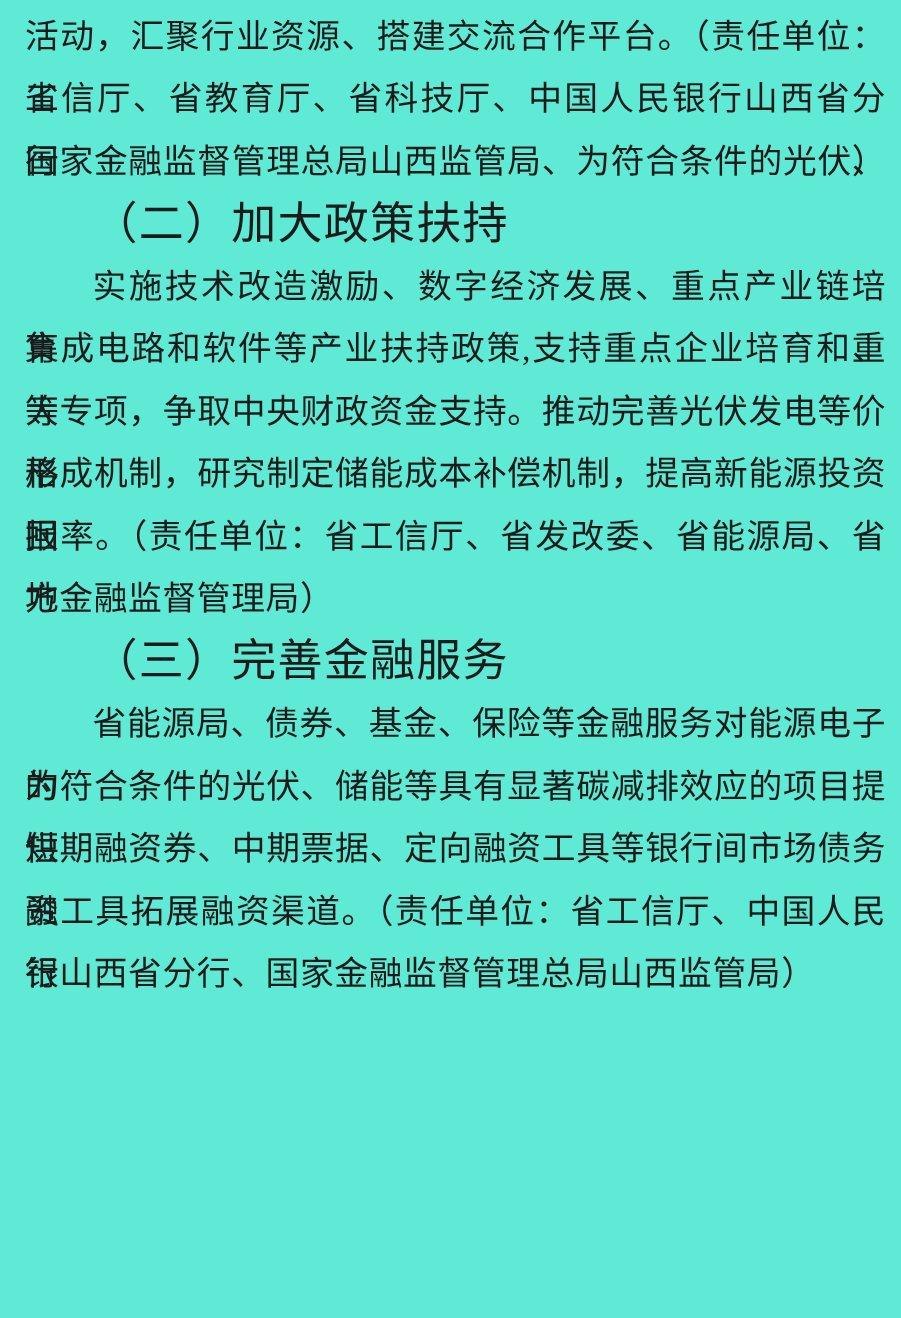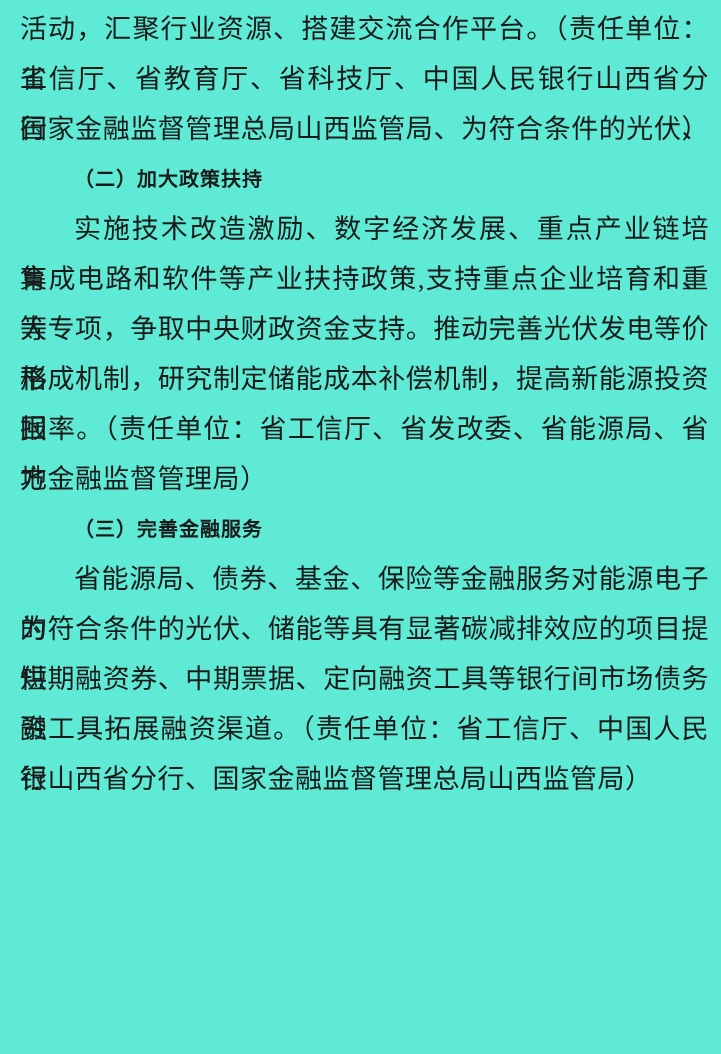--- a/index.html
+++ b/index.html
@@ -32,22 +32,22 @@
     white-space: normal;
     text-align: justify;
     text-align-last: justify;
     text-justify: inter-character;
   }
   
   .line.indent {
     text-indent: 54px;
   }
   .line.heading {
-    font-weight: bold;
-    font-size: 20px;
+    font-weight: normal;
+    font-size: 36px;
     letter-spacing: 1px;
   }
 </style>
 </head>
 <body>
 
 <div class="page">
   <div class="line fill">活动，汇聚行业资源、搭建交流合作平台。（责任单位：省</div>
   <div class="line fill">工信厅、省教育厅、省科技厅、中国人民银行山西省分行、</div>
   <div class="line fill">国家金融监督管理总局山西监管局、为符合条件的光伏）</div>

